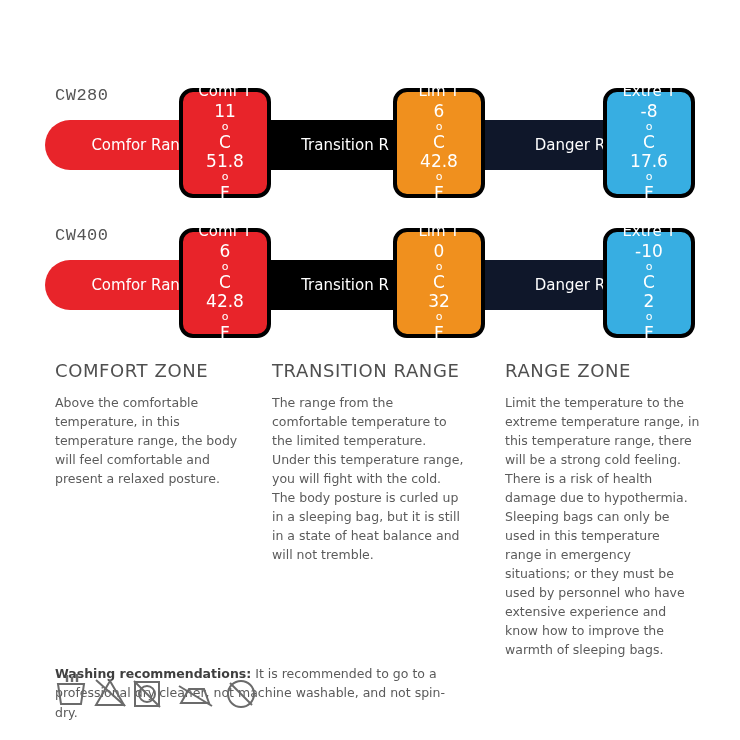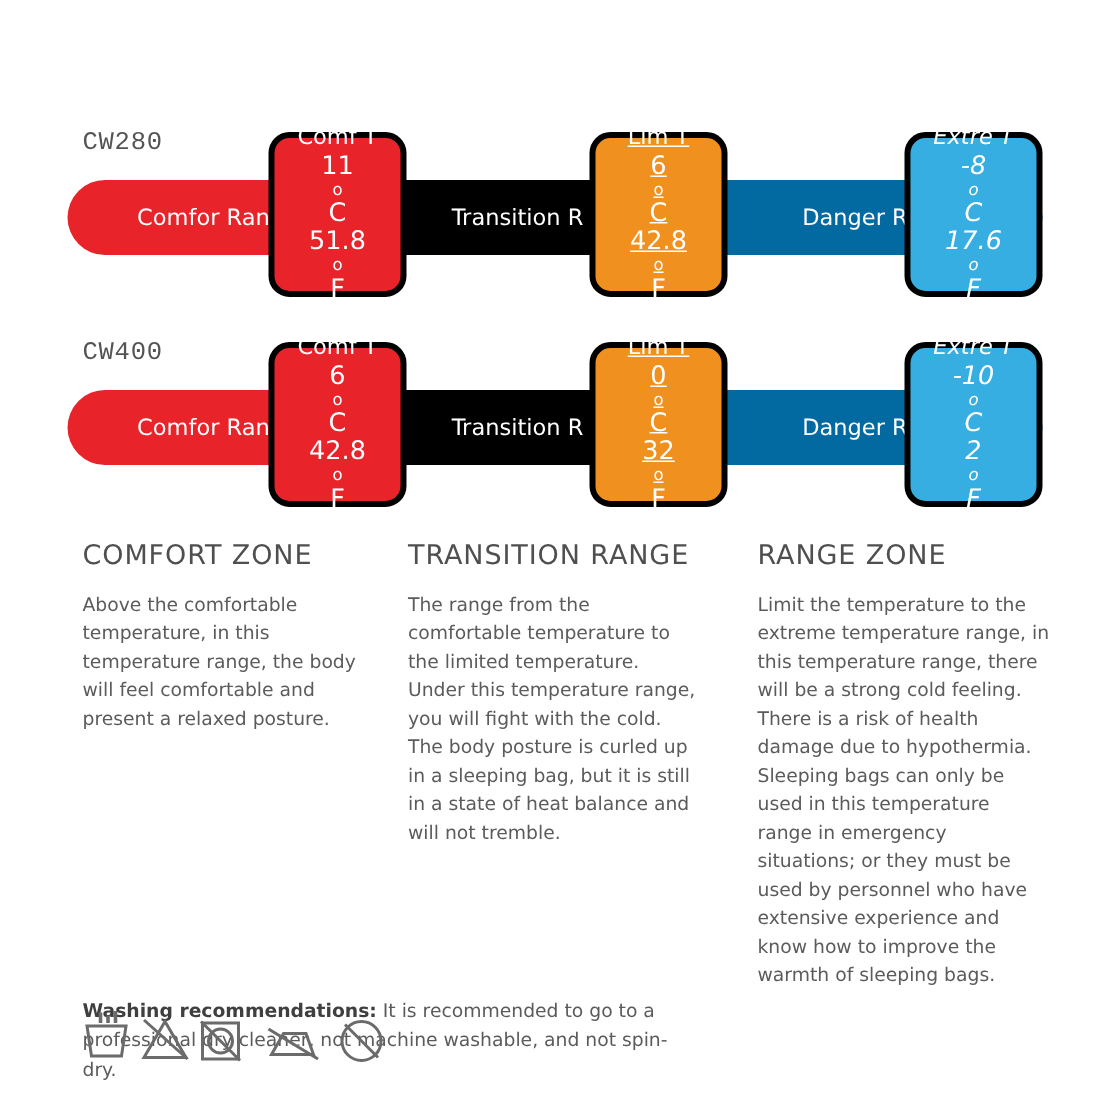--- a/index.html
+++ b/index.html
@@ -63,21 +63,21 @@
     border-radius: 25px 0 0 25px;
   }
   .seg-transition-range {
     left: 200px;
     width: 200px;
     background: #000000;
   }
   .seg-danger-range {
     left: 400px;
     width: 250px;
-    background: #0369a1;
+    background: #0f172a;
     border-radius: 0 25px 25px 0;
   }
 
   
   .node {
     position: absolute;
     box-sizing: border-box;
     border: 4px solid #000000;
     border-radius: 14px;
     color: #ffffff;
@@ -105,29 +105,27 @@
     width: 92px;
     height: 110px;
     background: #e8242a;
   }
   .node-lim {
     left: 348px;
     top: -32px;
     width: 92px;
     height: 110px;
     background: #f0901e;
-    text-decoration: underline;
   }
   .node-extre {
     left: 558px;
     top: -32px;
     width: 92px;
     height: 110px;
     background: #37aee2;
-    font-style: italic;
   }
 
   .deg { font-size: 11px; vertical-align: super; }
 
   
   .columns {
     position: absolute;
     top: 360px;
     left: 0;
     width: 740px;

